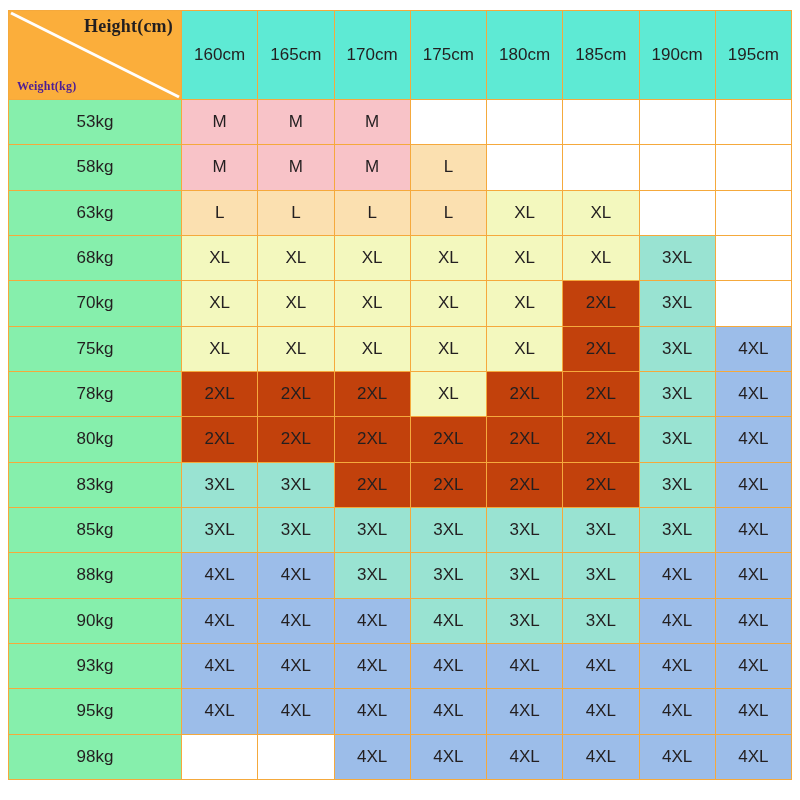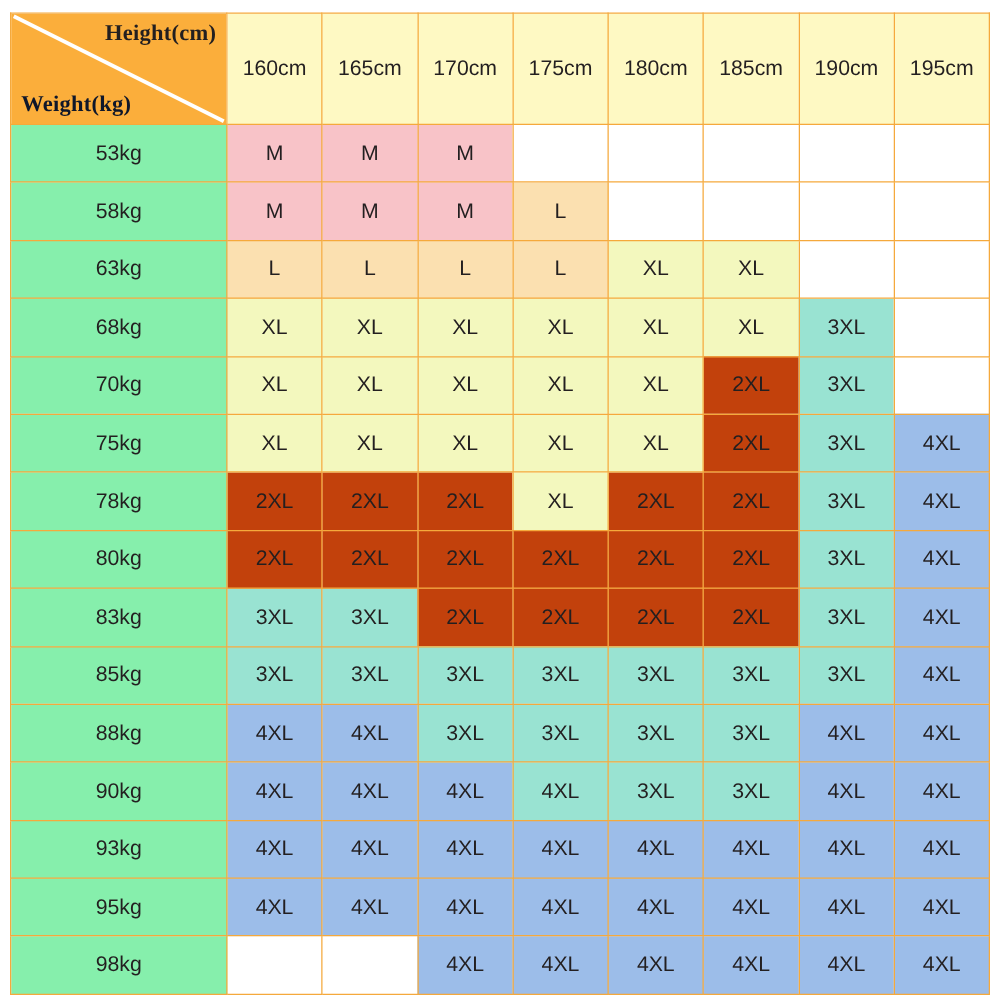--- a/index.html
+++ b/index.html
@@ -10,21 +10,21 @@
   body {
     width: 800px;
     height: 800px;
     font-family: "Liberation Sans", sans-serif;
     overflow: hidden;
   }
   #size-chart {
     width: 800px;
     height: 800px;
     box-sizing: border-box;
-    padding: 10px 8px 4px 8px;
+    padding: 10px 8px 20px 8px;
   }
   table.chart {
     width: 100%;
     height: 100%;
     border-collapse: collapse;
     table-layout: fixed;
   }
   table.chart td, table.chart th {
     border: 1px solid #F5A93C;
     text-align: center;
@@ -57,26 +57,26 @@
     font-size: 18px;
     color: #231f20;
     letter-spacing: .2px;
   }
   th.corner .lbl-weight {
     position: absolute;
     left: 8px;
     bottom: 5px;
     font-family: "Liberation Serif", serif;
     font-weight: bold;
-    font-size: 18px;
-    color: #0f172a;
+    font-size: 12px;
+    color: #4c1d95;
     letter-spacing: .2px;
   }
   th.head {
-    background: #fef9c3;
+    background: #5eead4;
     color: #231f20;
     font-size: 19px;
     font-weight: normal;
     height: 88px;
     margin-top: 48px;
   }
   td.rowhead {
     background: #86efac;
     color: #231f20;
     font-size: 19px;

